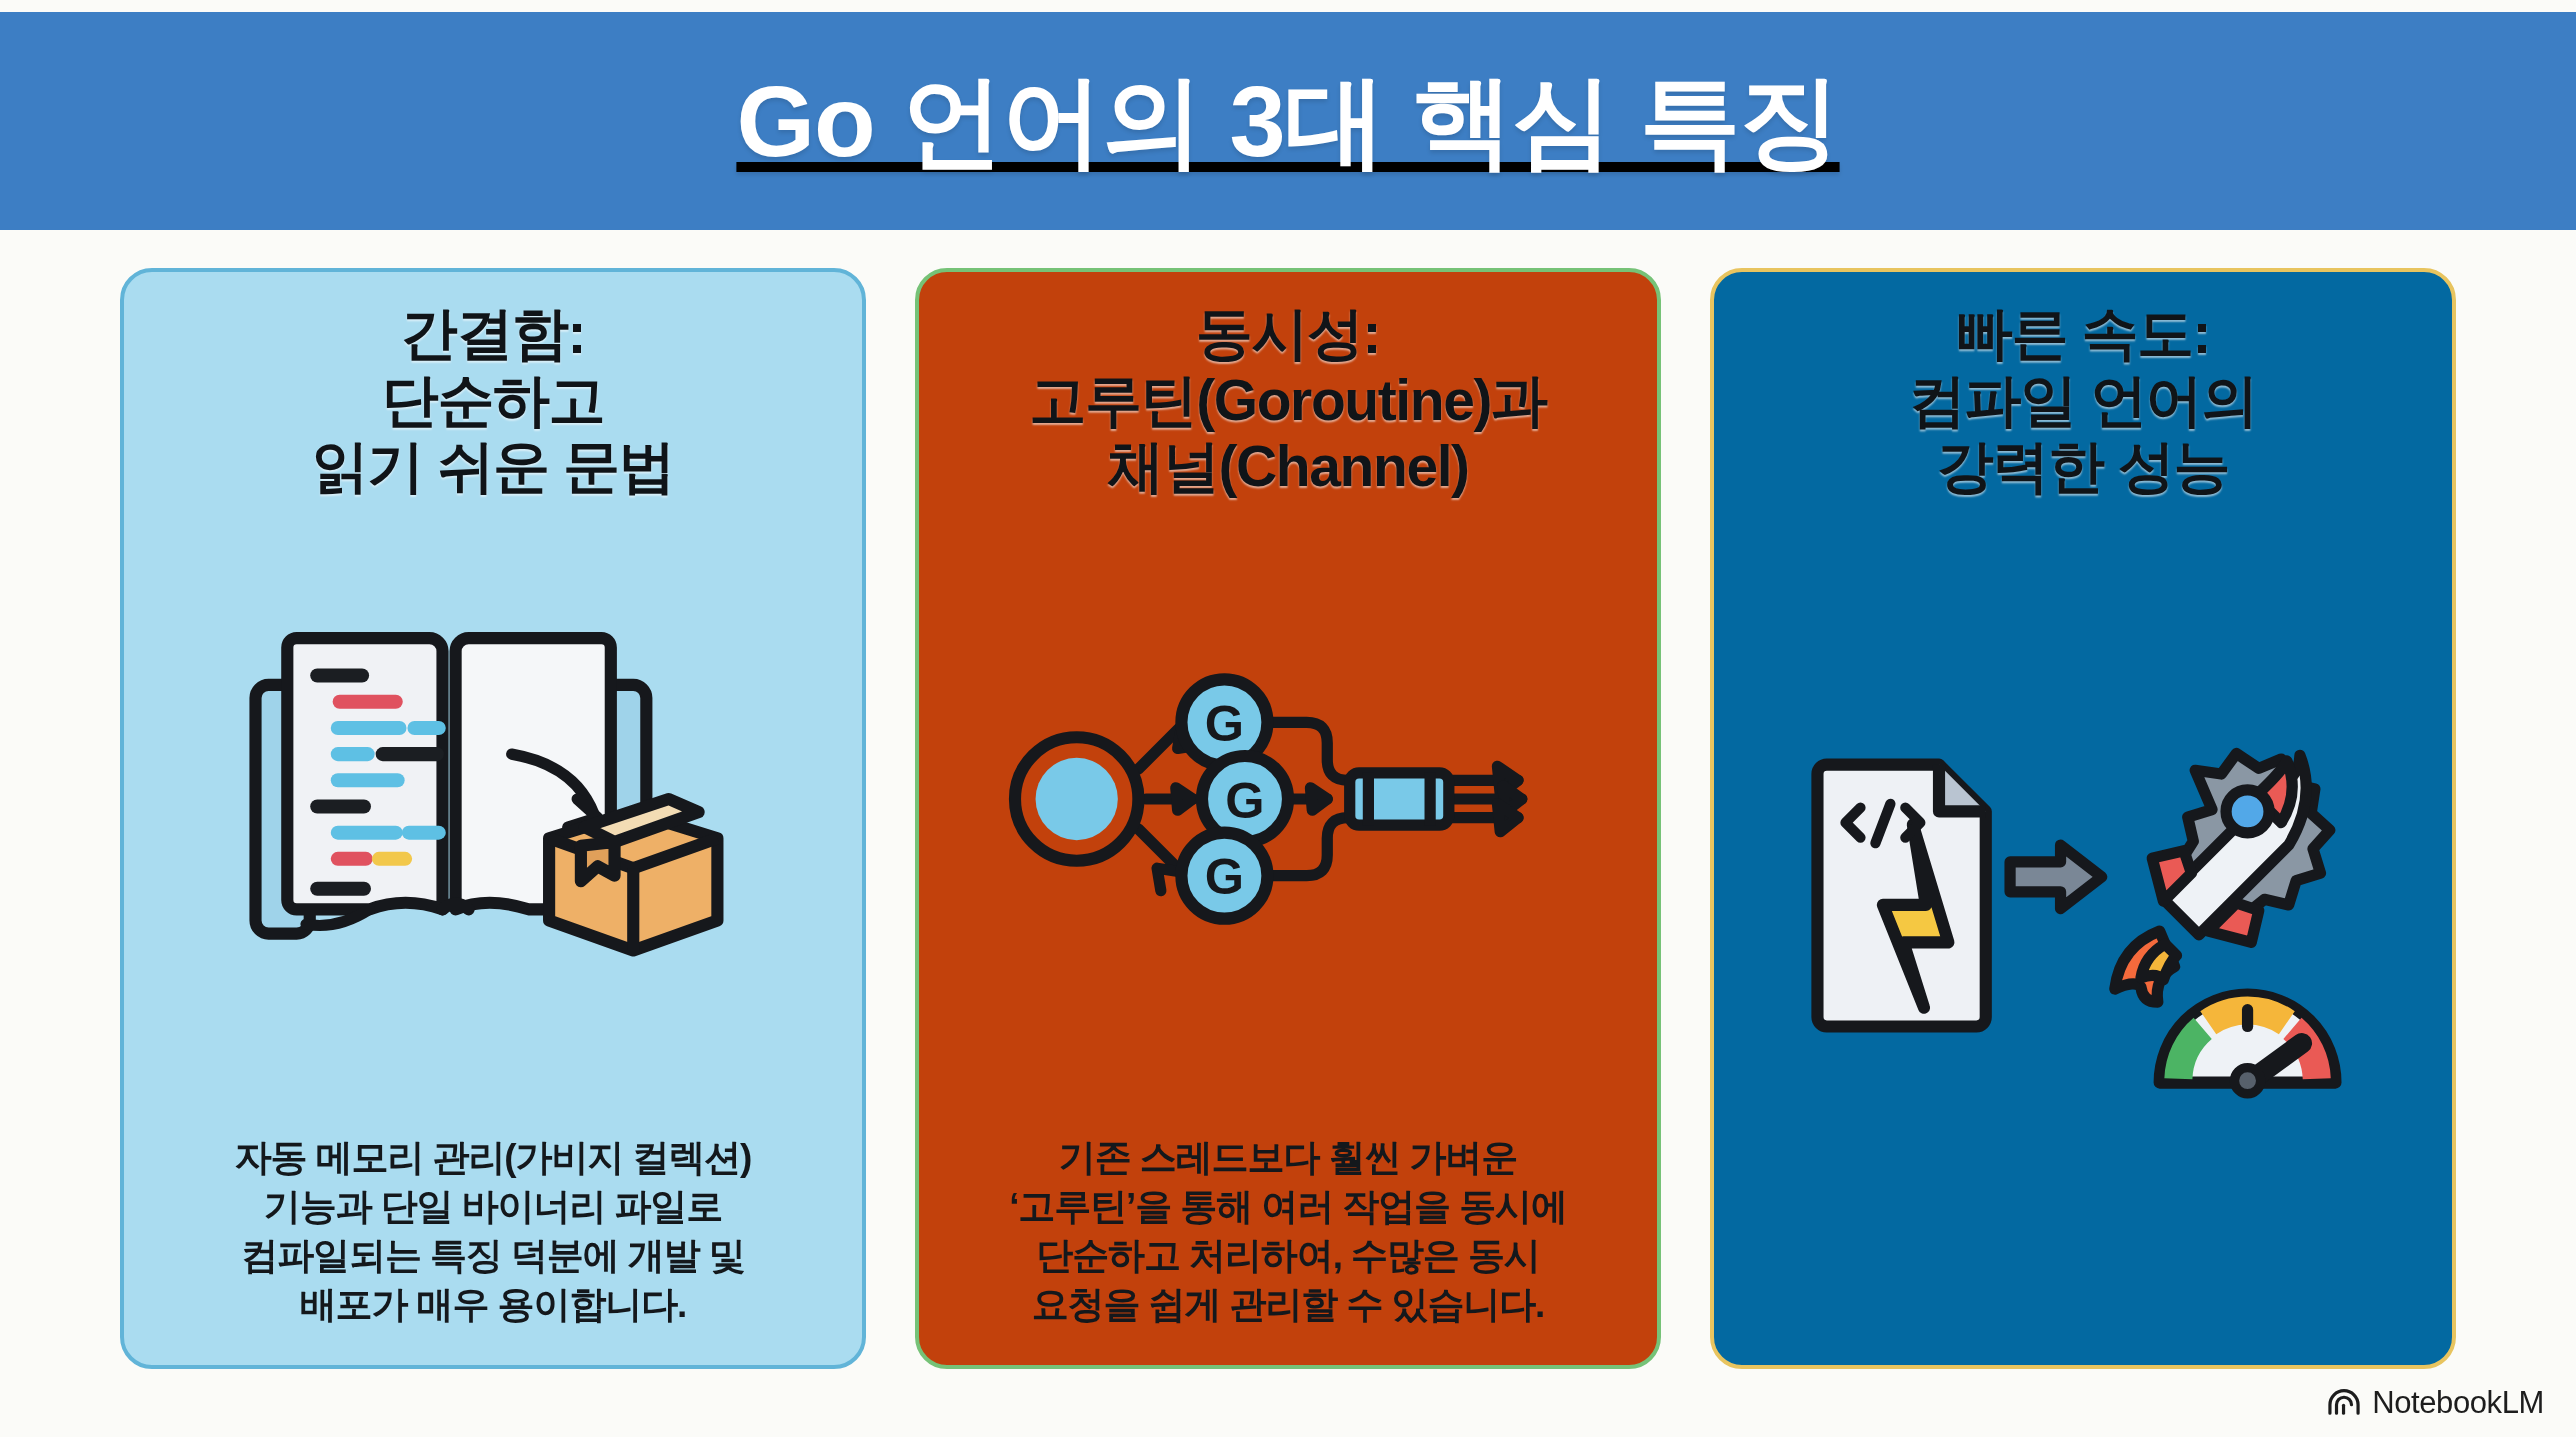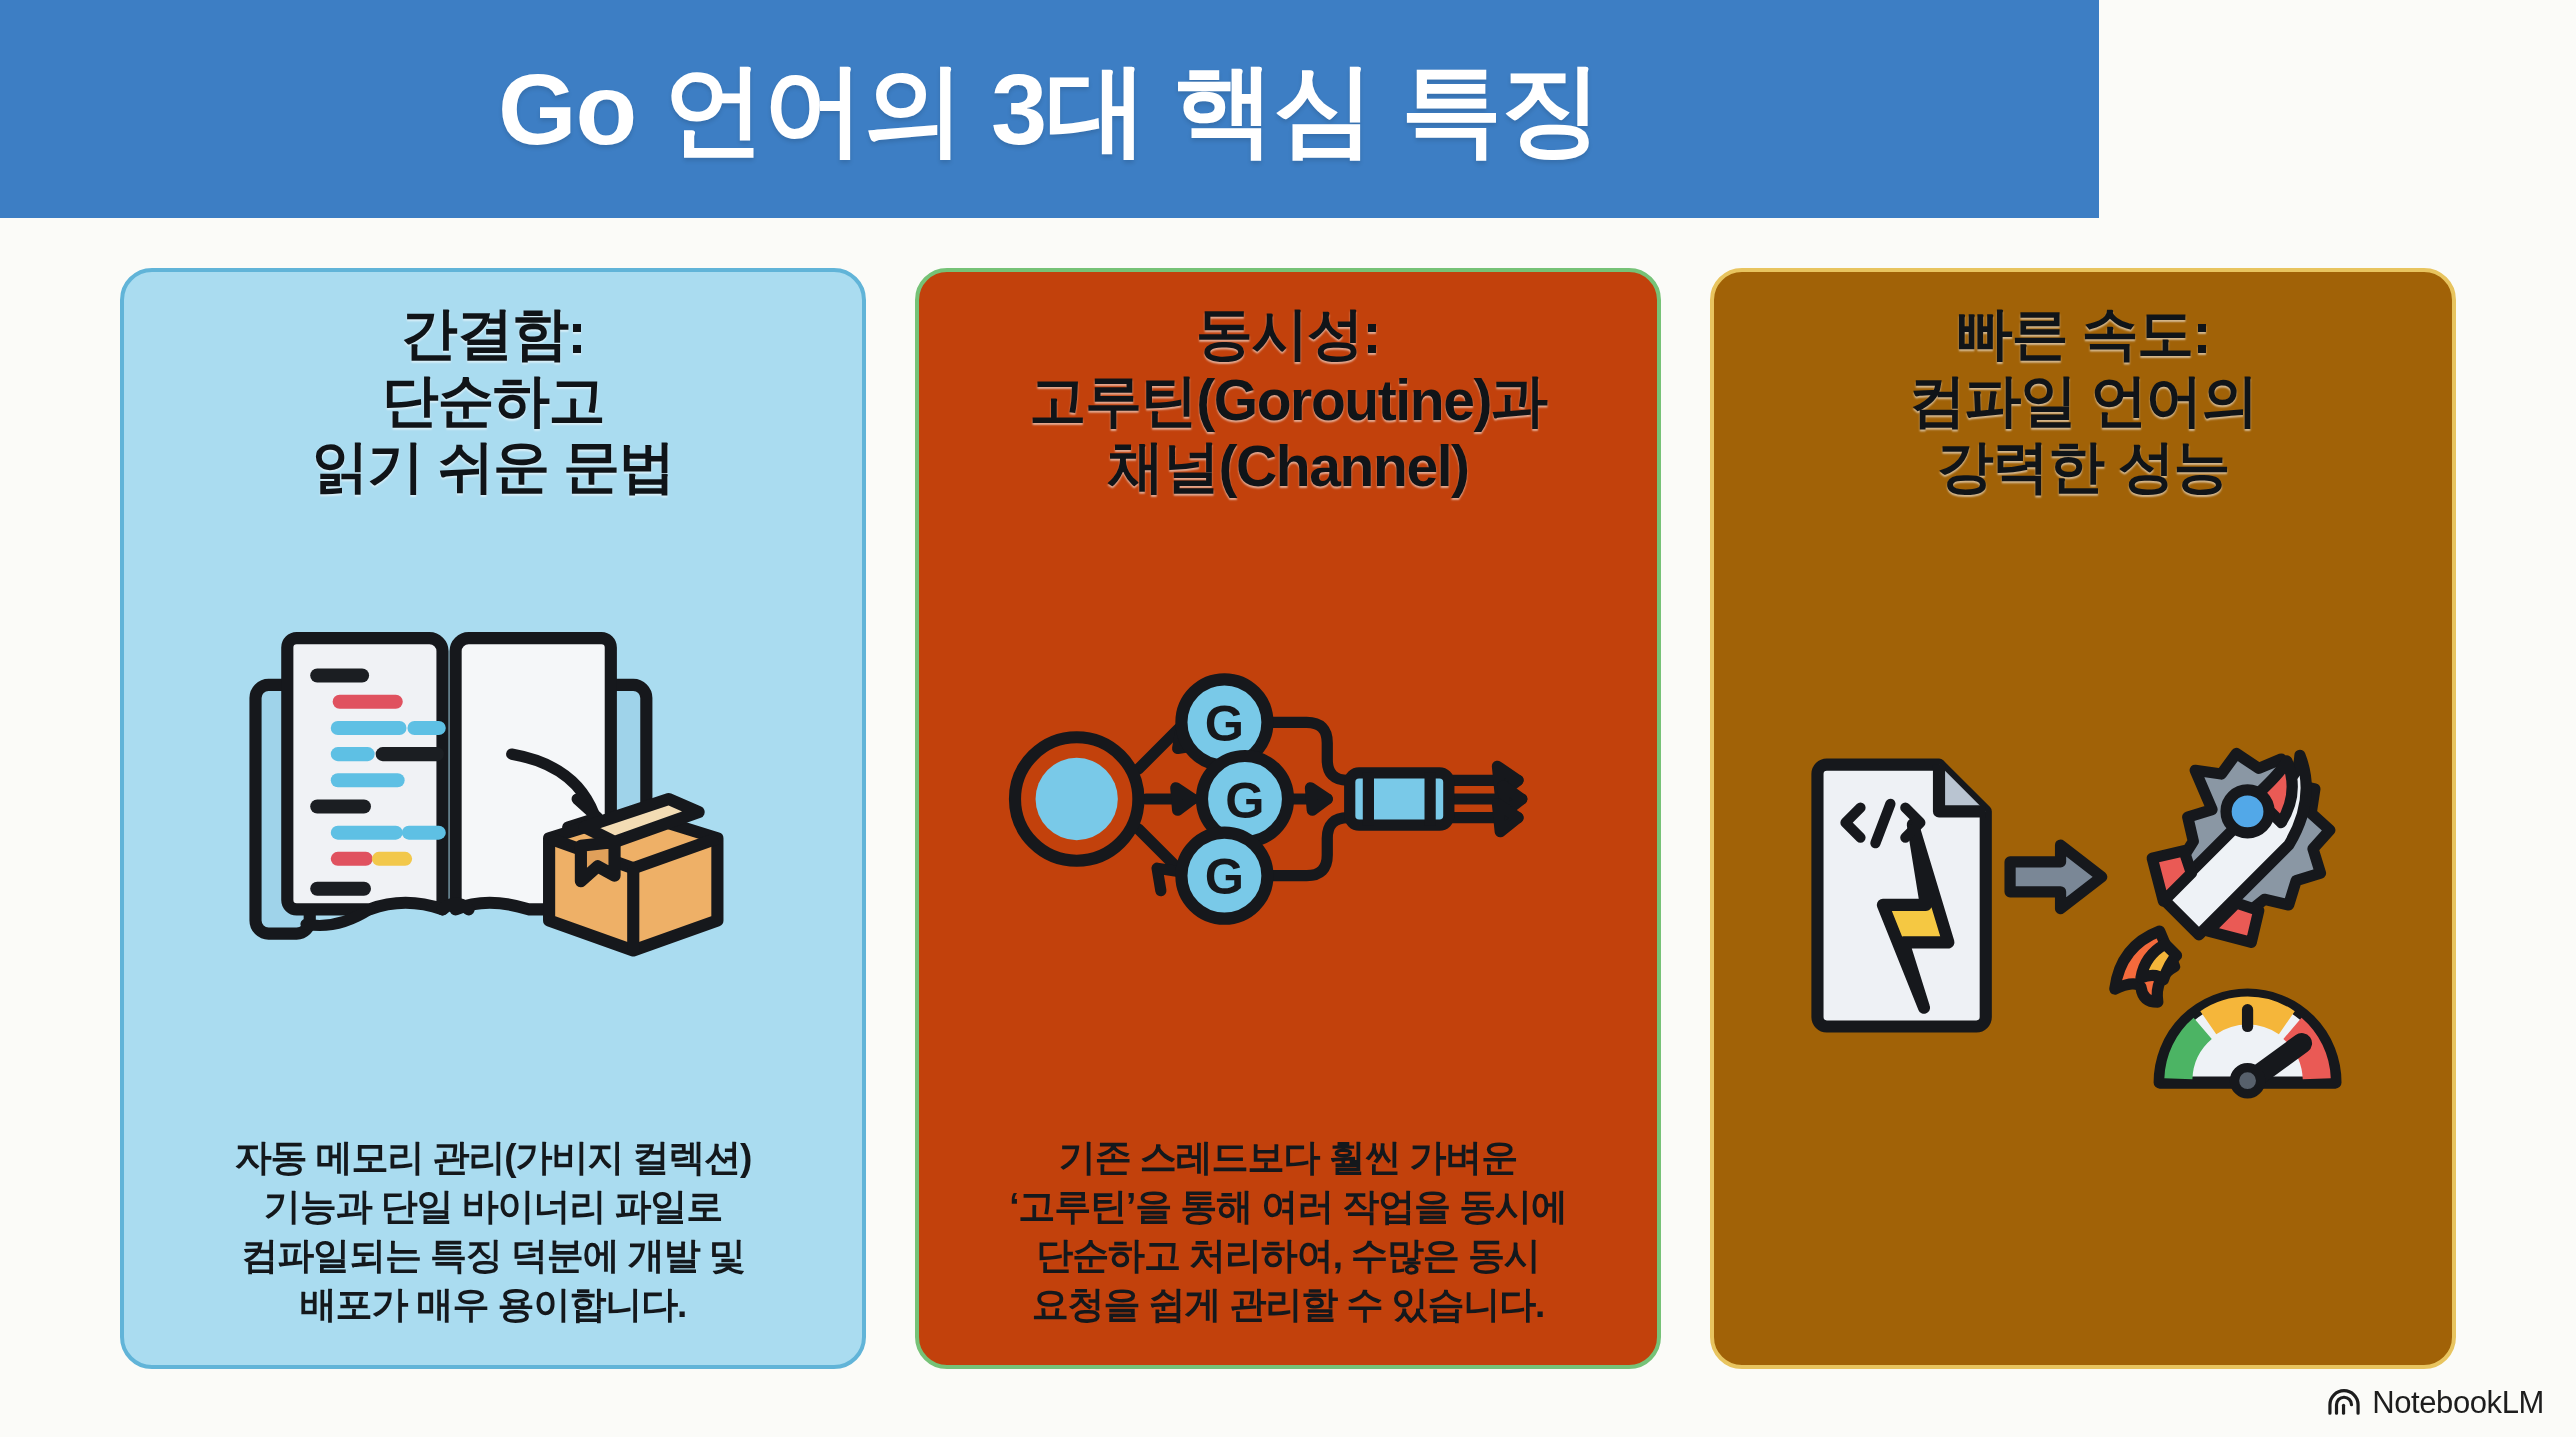--- a/index.html
+++ b/index.html
@@ -13,27 +13,28 @@
 
   body {
     font-family: "Liberation Sans", "DejaVu Sans", sans-serif;
     background: #fbfbf8;
     position: relative;
   }
 
   
   .header {
     position: absolute;
-    left: 0; top: 0;
-    width: 2099px;
+    left: 0; top: 12px;
+    width: 2576px;
     height: 218px;
     background: #3d7ec4;
     display: flex;
     align-items: center;
     justify-content: center;
+    text-decoration: underline;
   }
   .header-title {
     color: #ffffff;
     font-size: 101px;
     font-weight: 700;
     letter-spacing: -0.9px;
     line-height: 1;
     white-space: nowrap;
     text-shadow: 0 2.8px 4.7px rgba(0,0,0,0.12);
   }
@@ -56,21 +57,21 @@
     border-radius: 32px;
     border: 4.7px solid;
     display: flex;
     flex-direction: column;
     align-items: center;
     padding: 28px 24px 32px;
     position: relative;
   }
   .card.blue   { background: #aadcf0; border-color: #61b4d8; }
   .card.green  { background: #c2410c; border-color: #76c277; }
-  .card.yellow { background: #a16207; border-color: #e8c45f; }
+  .card.yellow { background: #0369a1; border-color: #e8c45f; }
 
   .card-heading {
     font-size: 57px;
     font-weight: 700;
     color: #101418;
     text-align: center;
     line-height: 1.17;
     letter-spacing: -1.4px;
     text-shadow: 0 1.9px 1.9px rgba(255,255,255,0.55);
     white-space: pre-line;

